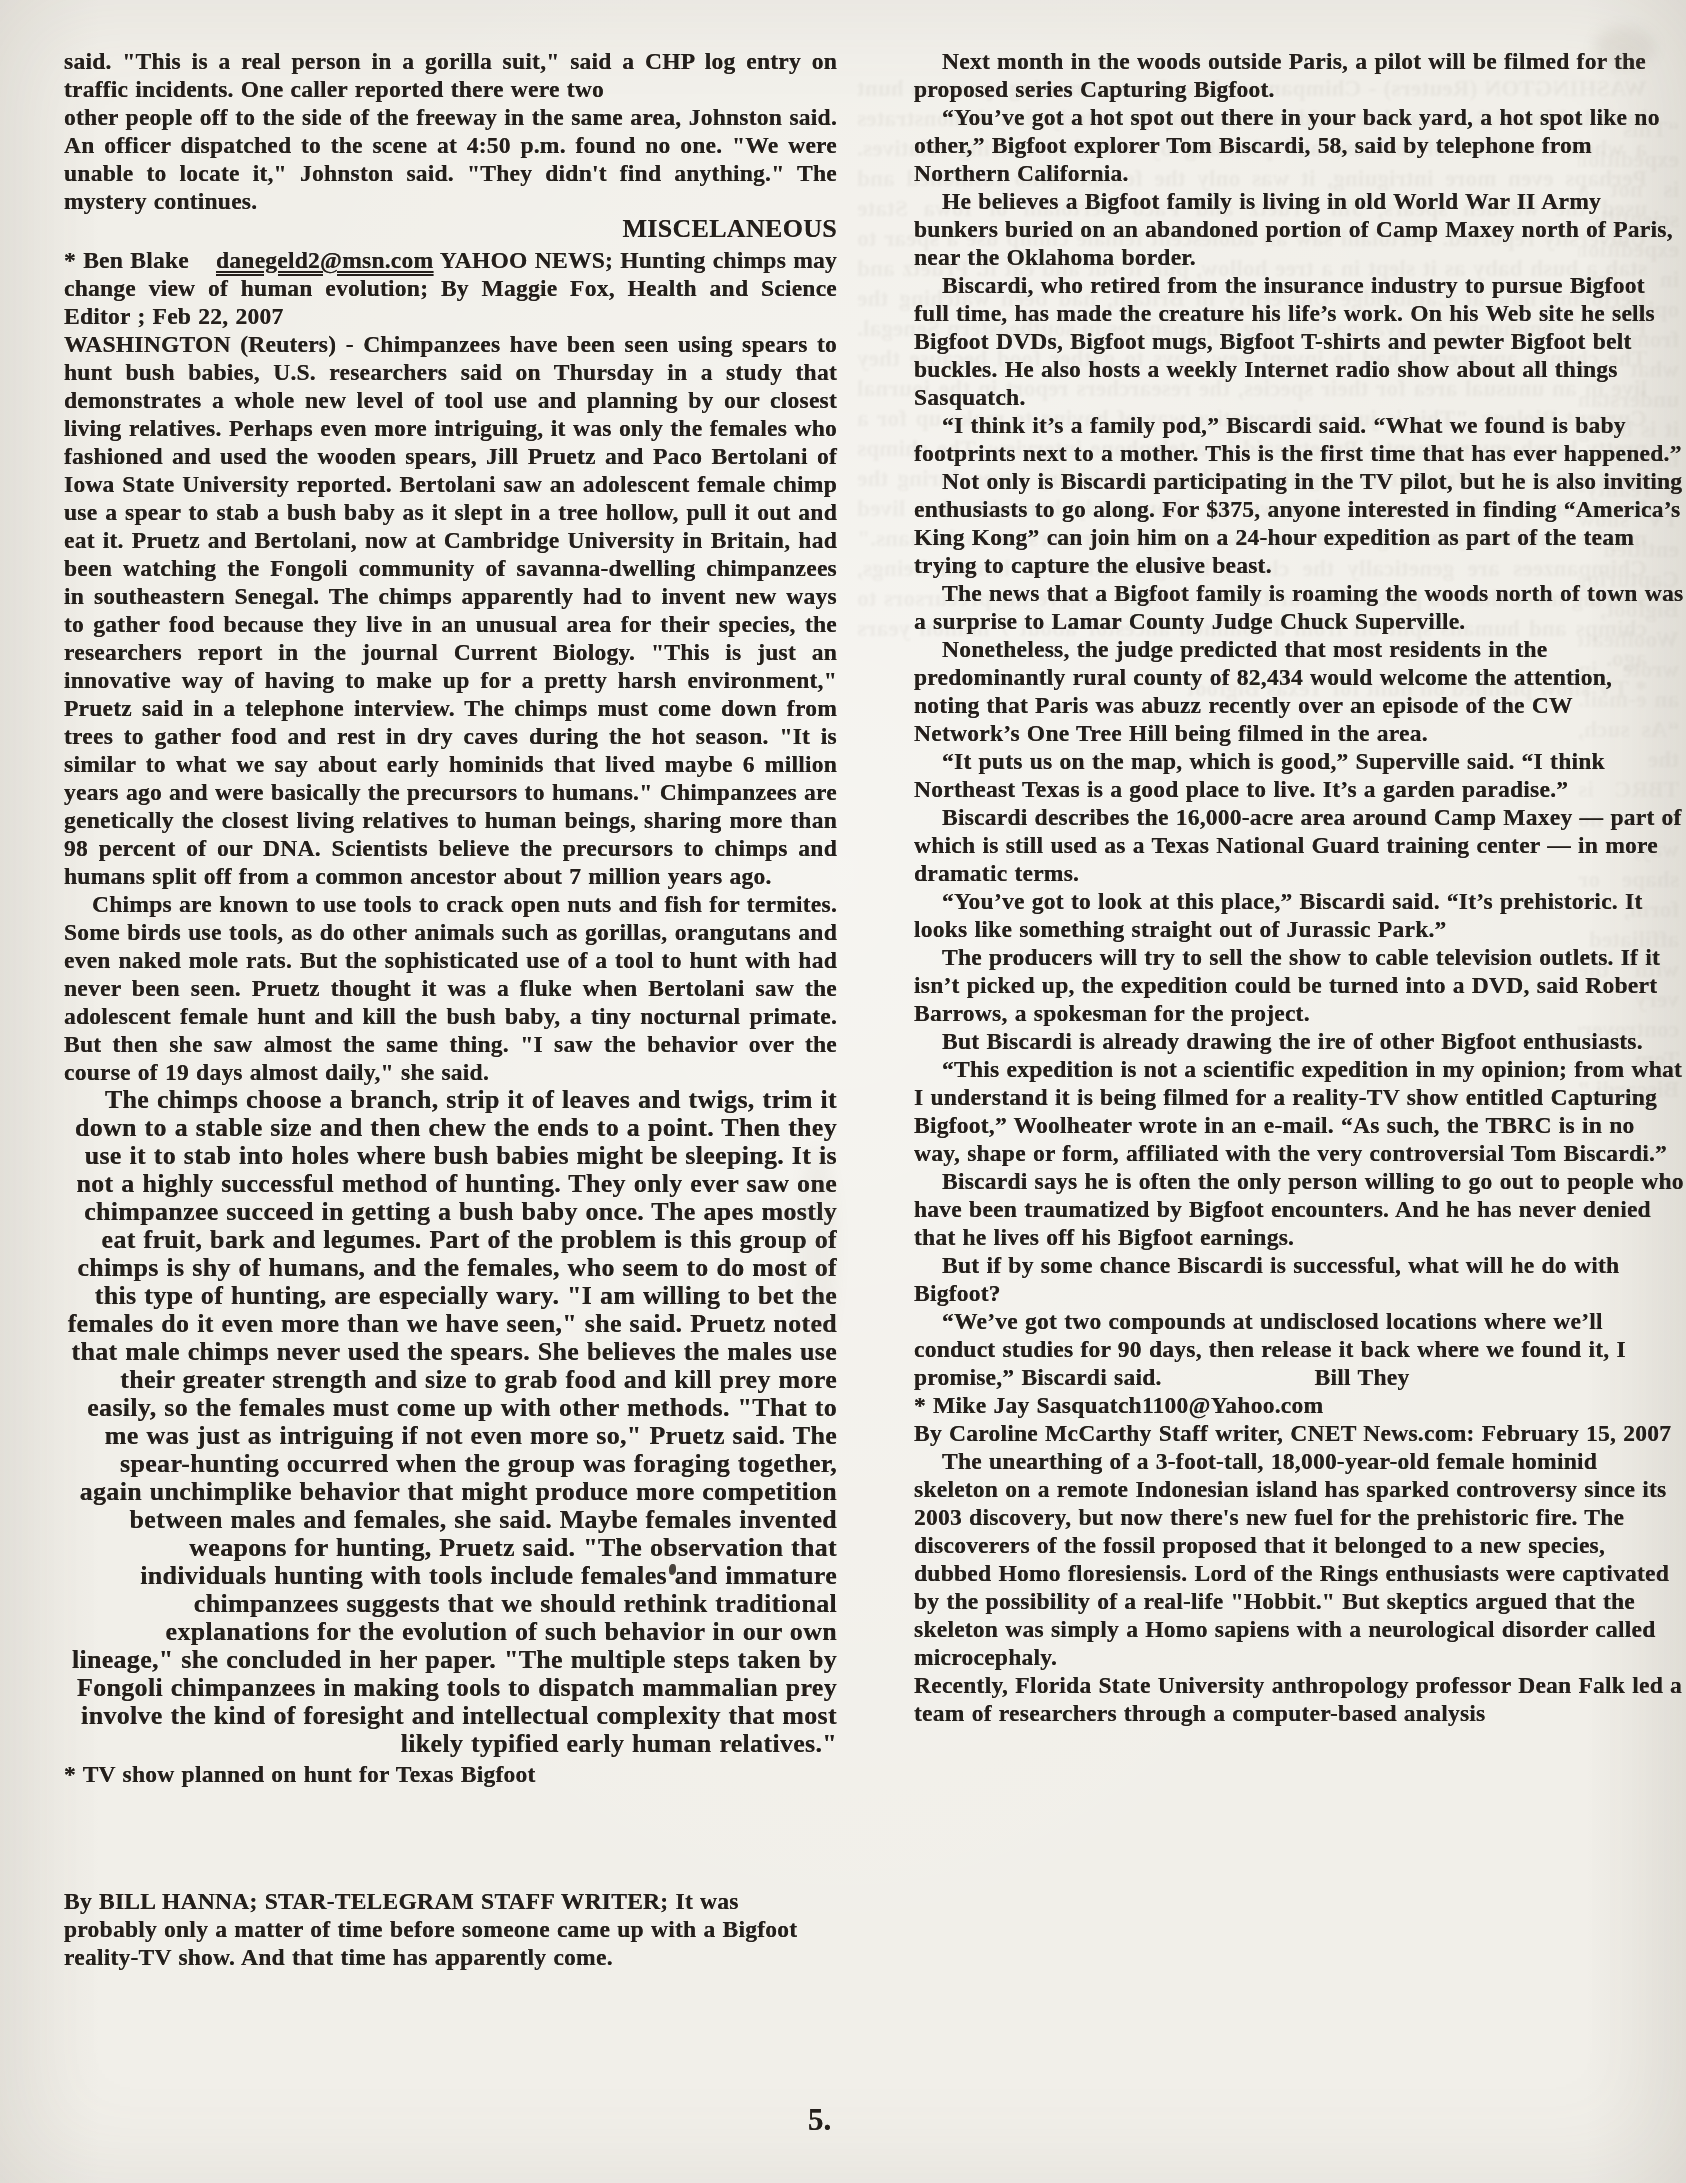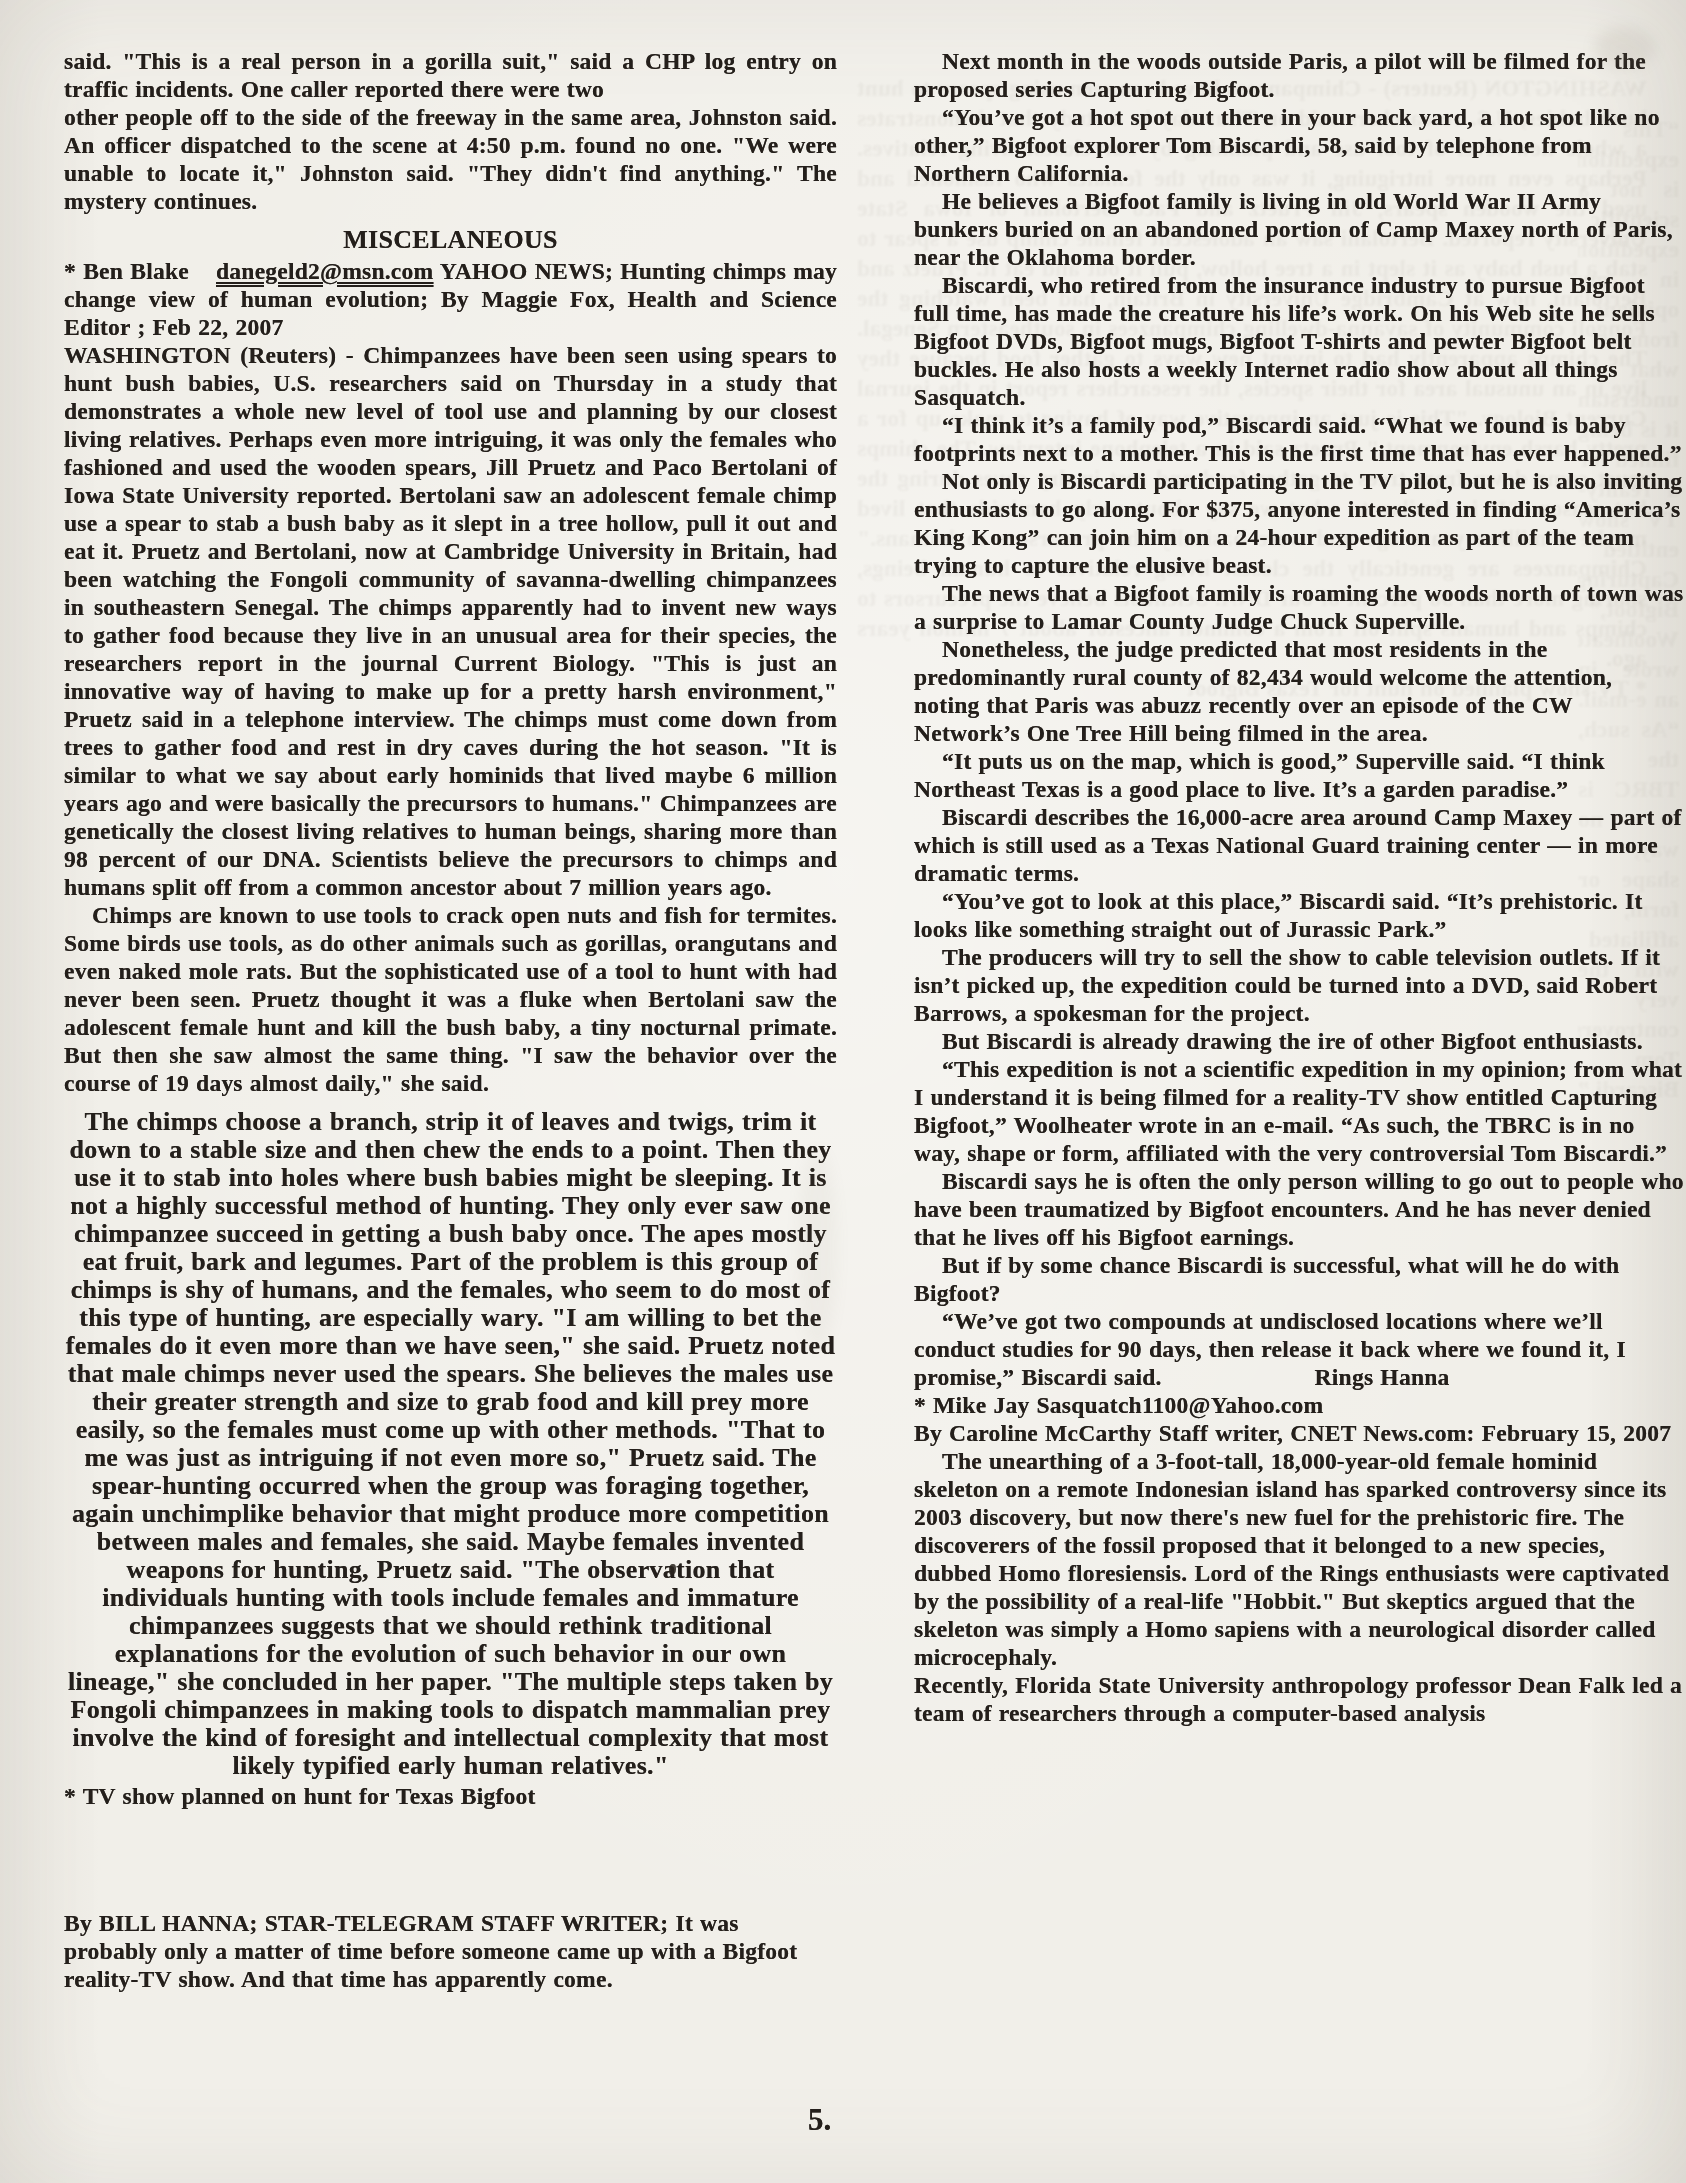--- a/index.html
+++ b/index.html
@@ -29,23 +29,23 @@
     line-height: 28px;
     letter-spacing: 0.2px;
     word-spacing: 1px;
     text-shadow: 0 0 0.5px rgba(30,25,20,0.75);
   }
   .jt { text-align: justify; }
   .in { text-indent: 28px; }
   .gap  { }
   .gap2 { margin-top: 99px; }
   .head {
-    text-align: center;
+    text-align: right;
     font-size: 26px;
-    margin-top: 11px;
+    margin-top: 0;
     margin-bottom: 2.7px;
     letter-spacing: 0.3px;
   }
   .u {
     text-decoration: underline double;
     text-decoration-thickness: 1.7px;
     text-underline-offset: 3.4px;
     margin-left: 20px;
   }
   .byline { display: inline-block; margin-left: 125px; }
@@ -113,21 +113,21 @@
     <p class="in">The news that a Bigfoot family is roaming the woods north of town was a surprise to Lamar County Judge Chuck Superville.</p>
     <p class="in">Nonetheless, the judge predicted that most residents in the predominantly rural county of 82,434 would welcome the attention, noting that Paris was abuzz recently over an episode of the CW Network’s One Tree Hill being filmed in the area.</p>
     <p class="in">“It puts us on the map, which is good,” Superville said. “I think Northeast Texas is a good place to live. It’s a garden paradise.”</p>
     <p class="in">Biscardi describes the 16,000-acre area around Camp Maxey — part of which is still used as a Texas National Guard training center — in more dramatic terms.</p>
     <p class="in">“You’ve got to look at this place,” Biscardi said. “It’s prehistoric. It looks like something straight out of Jurassic Park.”</p>
     <p class="in">The producers will try to sell the show to cable television outlets. If it isn’t picked up, the expedition could be turned into a DVD, said Robert Barrows, a spokesman for the project.</p>
     <p class="in">But Biscardi is already drawing the ire of other Bigfoot enthusiasts.</p>
     <p class="in">“This expedition is not a scientific expedition in my opinion; from what I understand it is being filmed for a reality-TV show entitled Capturing Bigfoot,” Woolheater wrote in an e-mail. “As such, the TBRC is in no way, shape or form, affiliated with the very controversial Tom Biscardi.”</p>
     <p class="in">Biscardi says he is often the only person willing to go out to people who have been traumatized by Bigfoot encounters. And he has never denied that he lives off his Bigfoot earnings.</p>
     <p class="in">But if by some chance Biscardi is successful, what will he do with Bigfoot?</p>
-    <p class="in"><span>“We’ve got two compounds at undisclosed locations where we’ll conduct studies for 90 days, then release it back where we found it, I promise,” Biscardi said.</span><span class="byline">Rings Hanna</span></p>
+    <p class="in"><span>“We’ve got two compounds at undisclosed locations where we’ll conduct studies for 90 days, then release it back where we found it, I promise,” Biscardi said.</span><span class="byline">Bill They</span></p>
     <p class="gap"><span>* Mike Jay </span><span>Sasquatch1100@Yahoo.com</span></p>
     <p>By Caroline McCarthy  Staff writer, CNET News.com: February 15, 2007</p>
     <p class="in">The unearthing of a 3-foot-tall, 18,000-year-old female hominid skeleton on a remote Indonesian island has sparked controversy since its 2003 discovery, but now there's new fuel for the prehistoric fire. The discoverers of the fossil proposed that it belonged to a new species, dubbed Homo floresiensis. Lord of the Rings enthusiasts were captivated by the possibility of a real-life "Hobbit." But skeptics argued that the skeleton was simply a Homo sapiens with a neurological disorder called microcephaly.</p>
     <p class="gap">Recently, Florida State University anthropology professor Dean Falk led a team of researchers through a computer-based analysis</p>
   </div>
 
   <div class="pagenum">5.</div>
 
   <div class="speck" style="left:669px; top:1564px; width:7.4px; height:10.8px;"></div>
 

